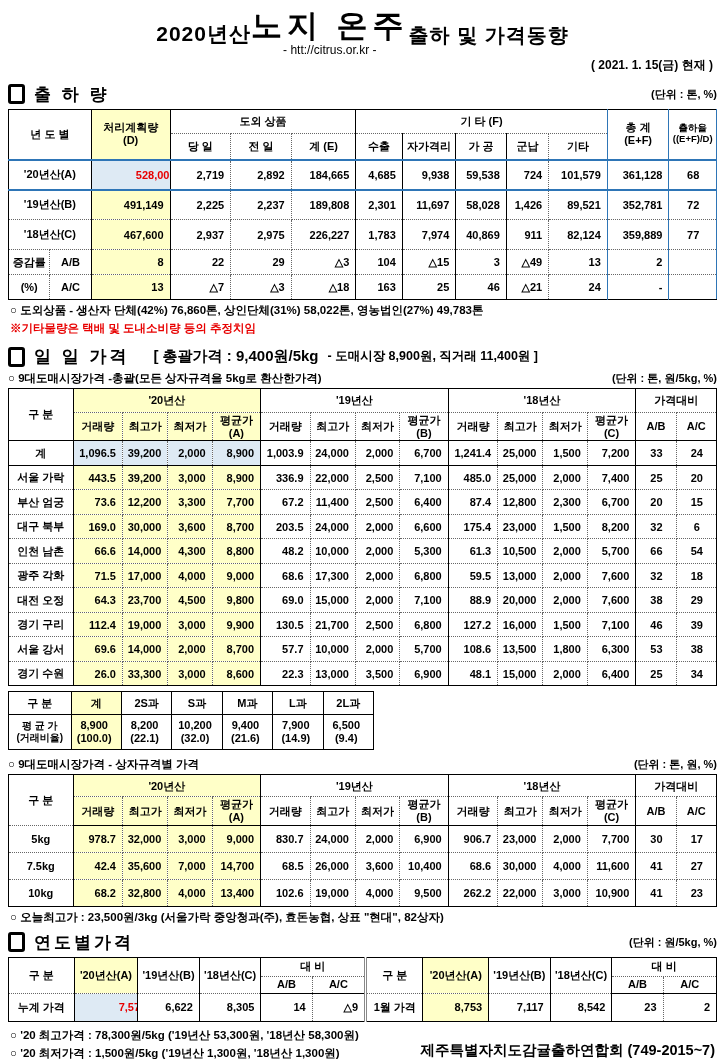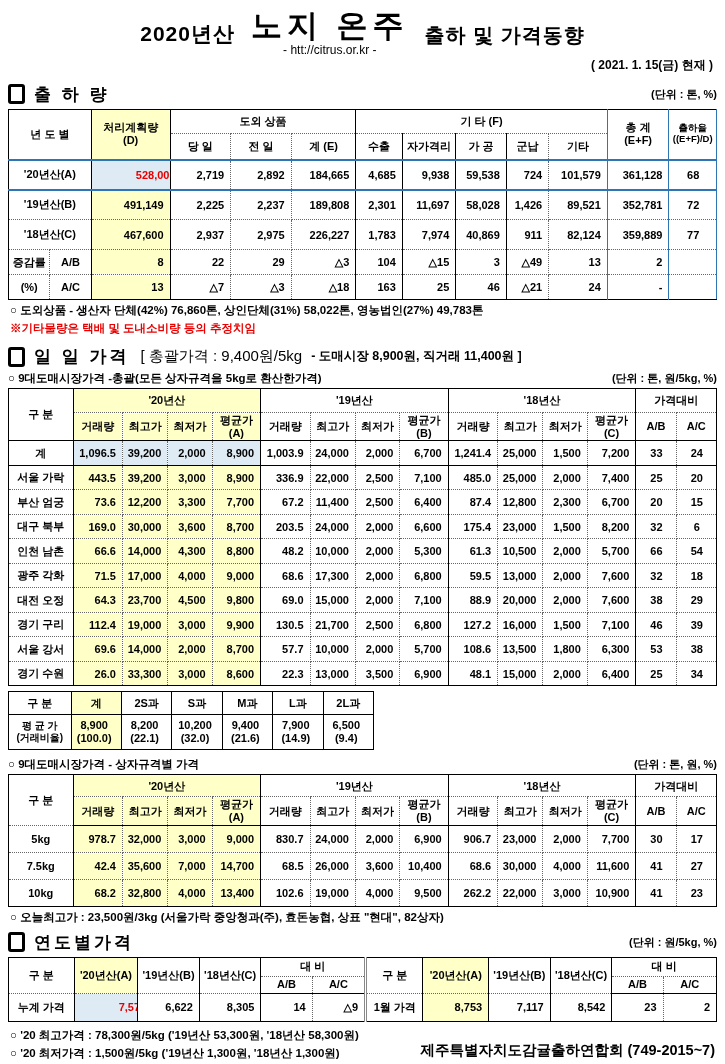--- a/index.html
+++ b/index.html
@@ -1,33 +1,33 @@
 <!DOCTYPE html>
 <html><head>
 <meta charset="utf-8">
 <style>
   html,body{margin:0;padding:0;background:#fff;}
   .page{width:725px;height:1064px;box-sizing:border-box;padding:8px 8px 4px 8px;
         font-family:"Liberation Sans",sans-serif;color:#000;overflow:hidden;background:#fff;}
 
   
   .doc-head{position:relative;margin-top:2px;}
-  .title-line{display:flex;justify-content:center;align-items:flex-start;gap:16px;}
+  .title-line{display:flex;justify-content:center;align-items:flex-start;gap:0;}
   .t-year{font-size:21px;font-weight:700;margin-top:10px;letter-spacing:1px;}
   .t-mid{display:flex;flex-direction:column;align-items:center;}
   .t-big{font-size:31px;font-weight:900;letter-spacing:5px;line-height:1.05;}
   .t-url{font-size:12px;font-weight:400;margin-top:0px;}
   .t-suffix{font-size:20px;font-weight:700;margin-top:12px;letter-spacing:1px;}
   .t-date{text-align:right;font-size:12px;font-weight:600;margin:0 4px 0 0;}
 
   
   .sec{display:flex;align-items:center;gap:9px;margin:9px 0 3px 0;}
   .sq{width:11px;height:14px;border:3.5px solid #000;border-radius:3px;flex:0 0 auto;}
   .sec-title{font-size:17px;font-weight:800;letter-spacing:3px;}
-  .sec-extra-big{font-size:15px;font-weight:400;margin-left:2px;}
+  .sec-extra-big{font-size:15px;font-weight:700;margin-left:15px;}
   .sec-extra-sm{font-size:12.5px;font-weight:700;}
   .sec-unit{margin-left:auto;font-size:11px;font-weight:700;}
   .subline{display:flex;align-items:flex-end;font-size:11.5px;font-weight:700;margin:3px 0 2px 0;}
   .subline .sec-unit{font-weight:700;}
 
   
   table{border-collapse:collapse;table-layout:fixed;width:709px;background:#fff;}
   table{border:1.5px solid #000;}
   th,td{border:1px dotted #666;font-size:11px;padding:1px 5px 1px 1px;overflow:hidden;}
   th{font-weight:700;text-align:center;padding:1px 0;white-space:pre-line;line-height:1.15;}

